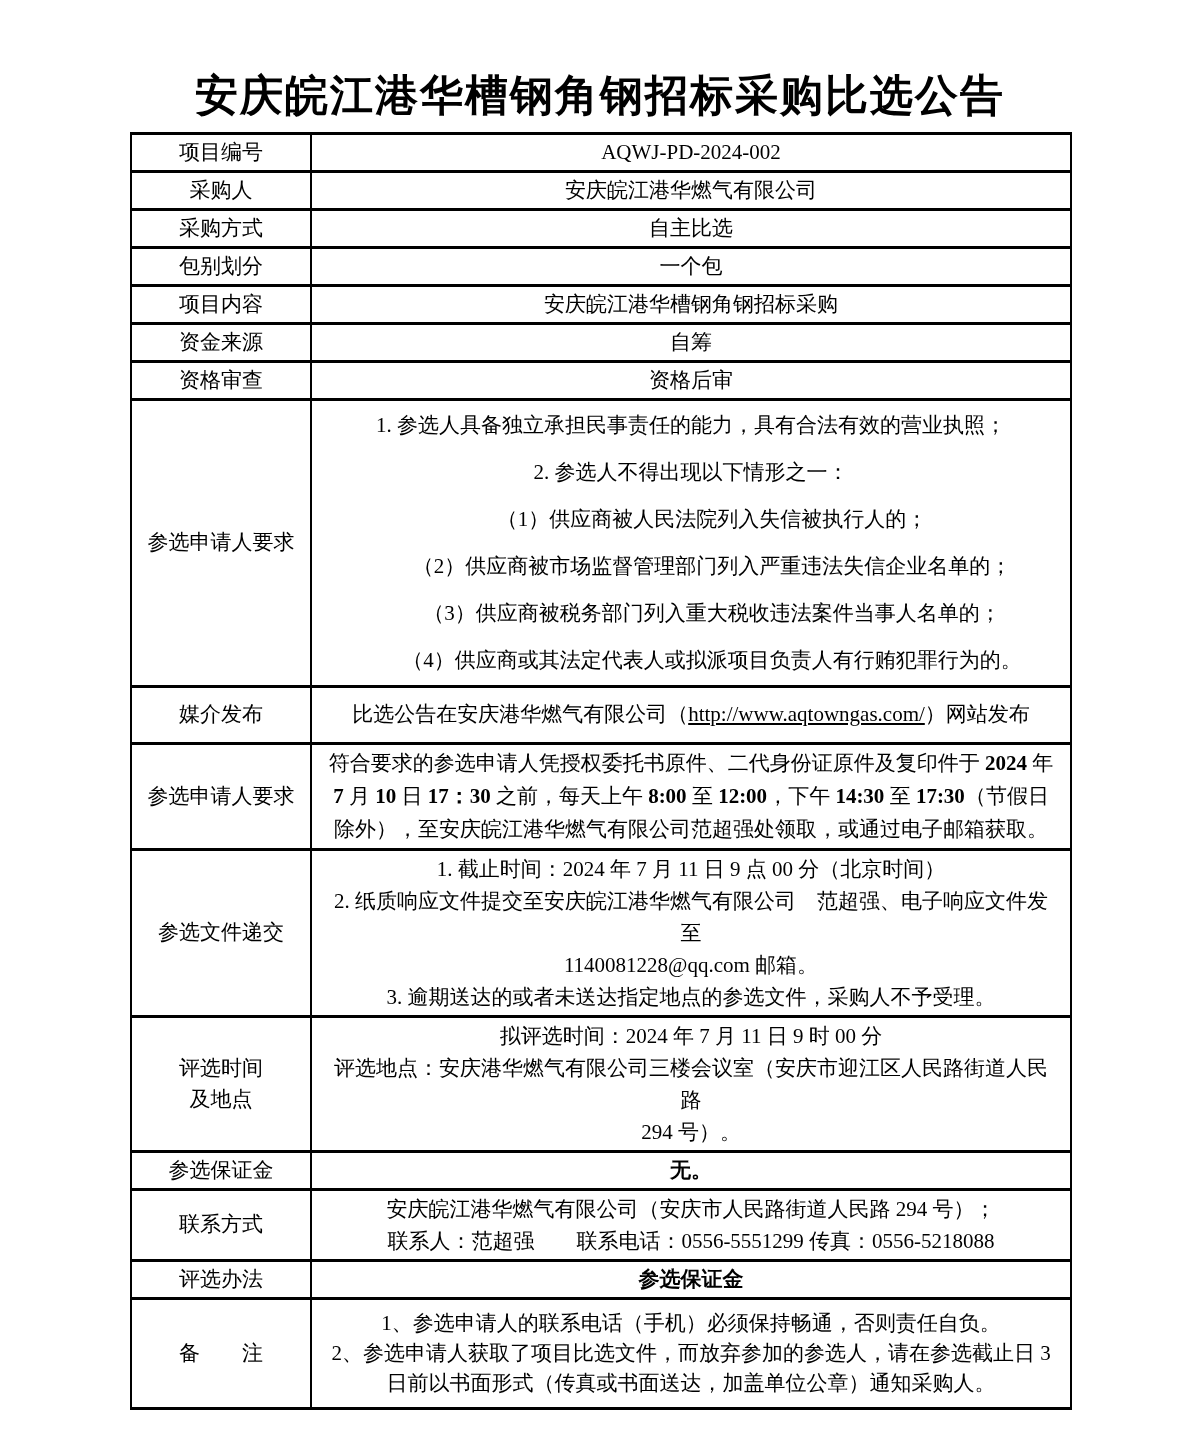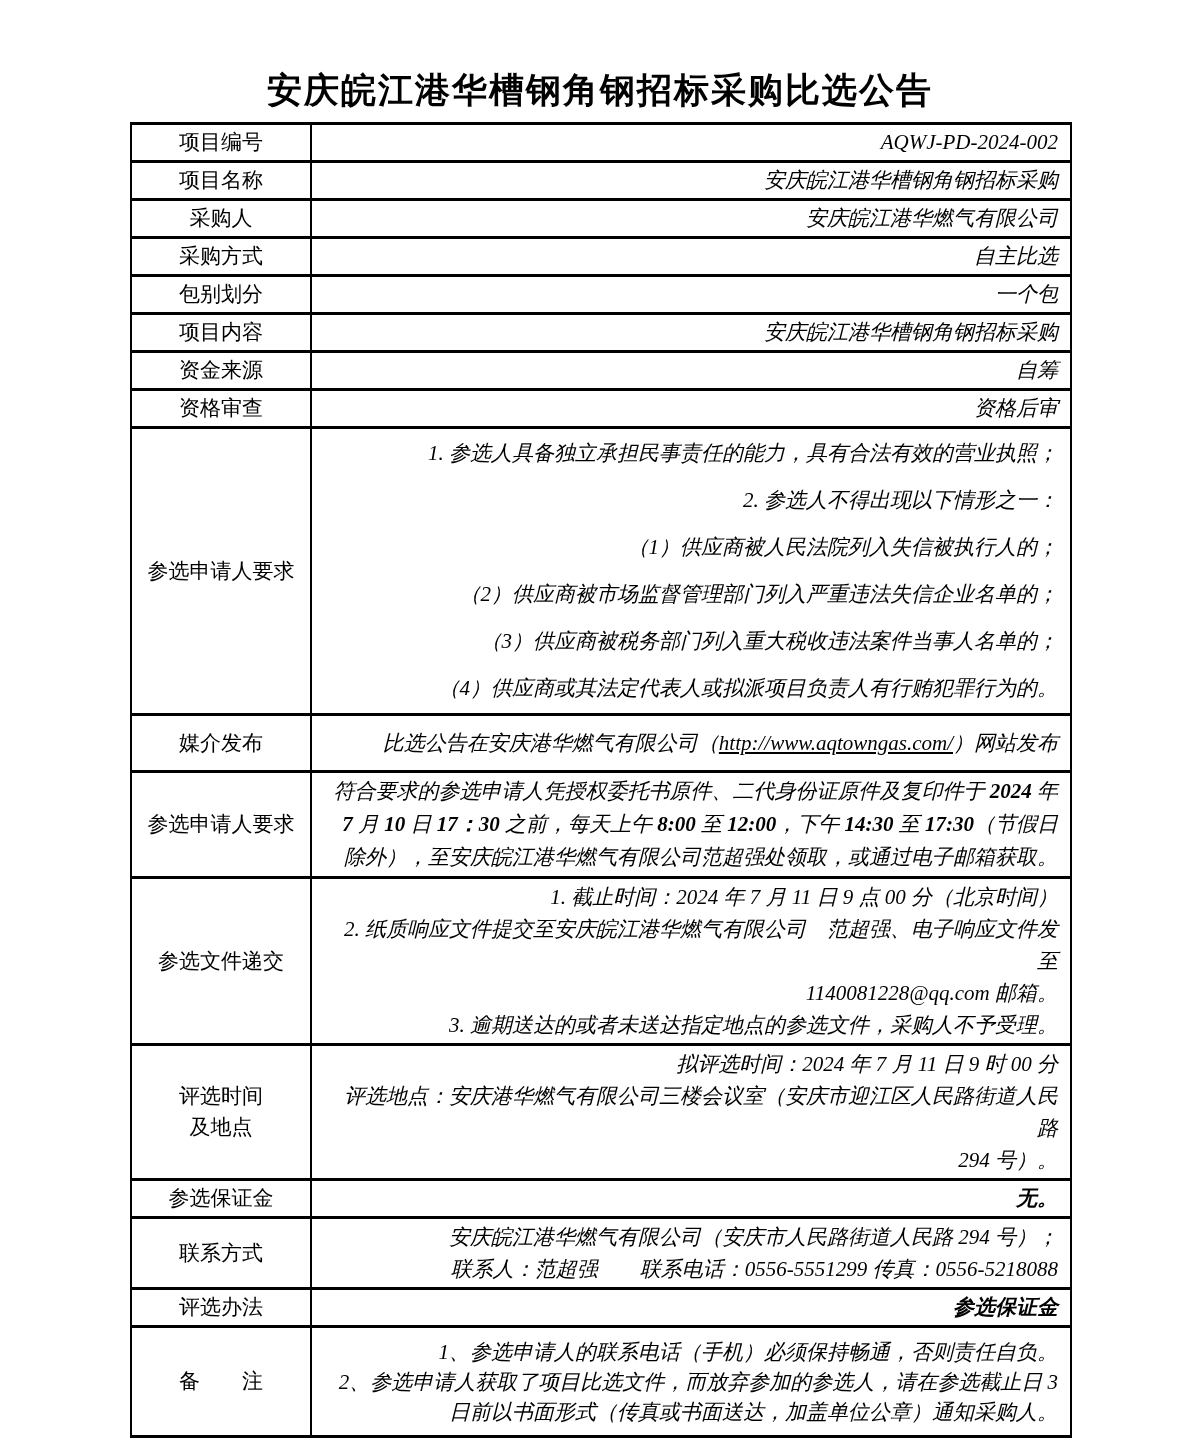--- a/index.html
+++ b/index.html
@@ -5,21 +5,21 @@
   html,body{margin:0;padding:0;}
   body{
     width:1200px;height:1454px;
     background:#ffffff;color:#000;
     font-family:"Liberation Serif","DejaVu Serif",serif;
     position:relative;overflow:hidden;
   }
   .doc-title{
     margin:70px 0 10px 0;
     text-align:center;
-    font-size:35px;
+    font-size:43px;
     font-weight:600;
     letter-spacing:2px;
     line-height:1.2;
   }
   table.announcement{
     border-collapse:collapse;
     table-layout:fixed;
     margin-left:130px;
     width:940px;
   }
@@ -33,22 +33,21 @@
   }
   th{
     font-weight:normal;
     text-align:center;
     line-height:31px;
     padding:0 4px;
   }
   td{
     padding:2px 12px;
     line-height:31px;
-    text-align:right;
-    font-style:italic;
+    text-align:center;
   }
   td.lh47{line-height:47px;padding:1px 12px;}
   td.lh33{line-height:33px;}
   td.lh32{line-height:32px;}
   td.lh30{line-height:30px;}
   td.bold{font-weight:bold;}
 </style>
 </head>
 <body>
 
@@ -56,24 +55,20 @@
 
 <table class="announcement">
   <colgroup>
     <col style="width:180px">
     <col style="width:760px">
   </colgroup>
   <tbody>
     <tr style="height:30px">
       <th>项目编号</th>
       <td>AQWJ-PD-2024-002</td>
-    </tr>
-    <tr style="height:30px">
-      <th>项目名称</th>
-      <td>安庆皖江港华槽钢角钢招标采购</td>
     </tr>
     <tr style="height:30px">
       <th>采购人</th>
       <td>安庆皖江港华燃气有限公司</td>
     </tr>
     <tr style="height:30px">
       <th>采购方式</th>
       <td>自主比选</td>
     </tr>
     <tr style="height:30px">

